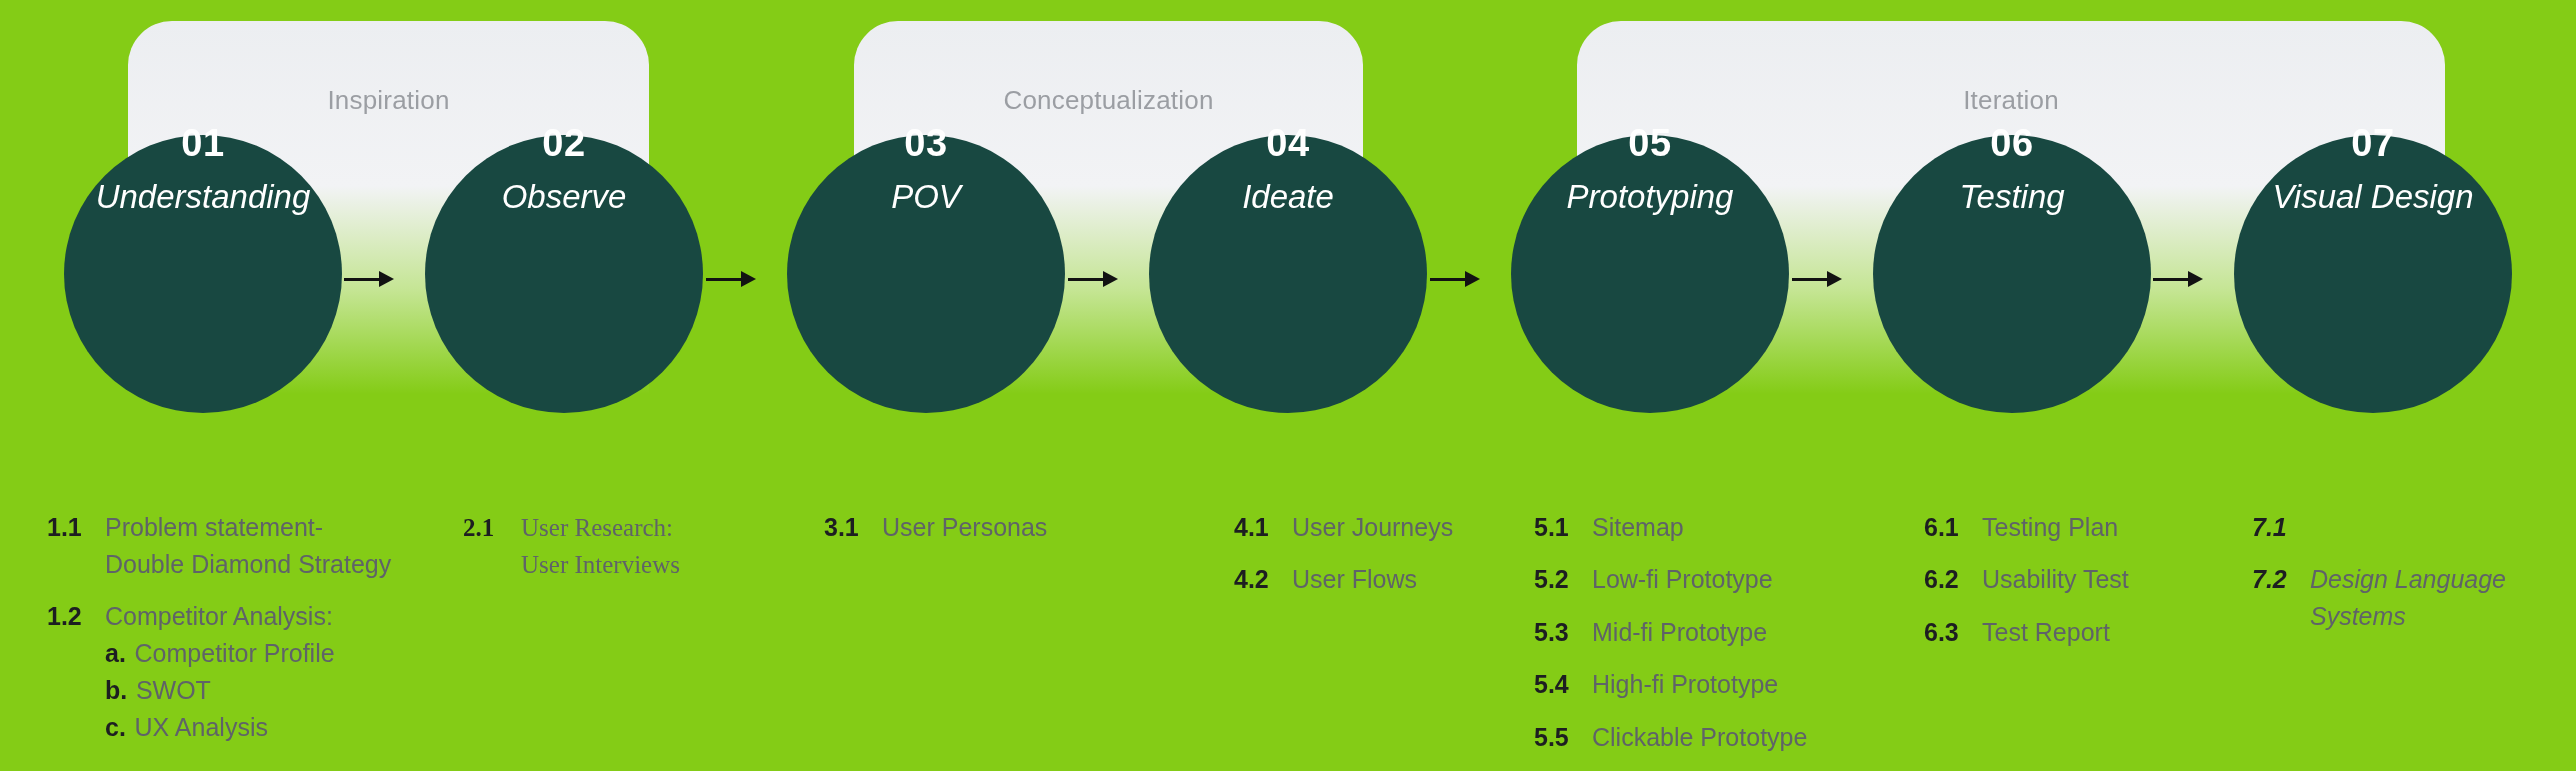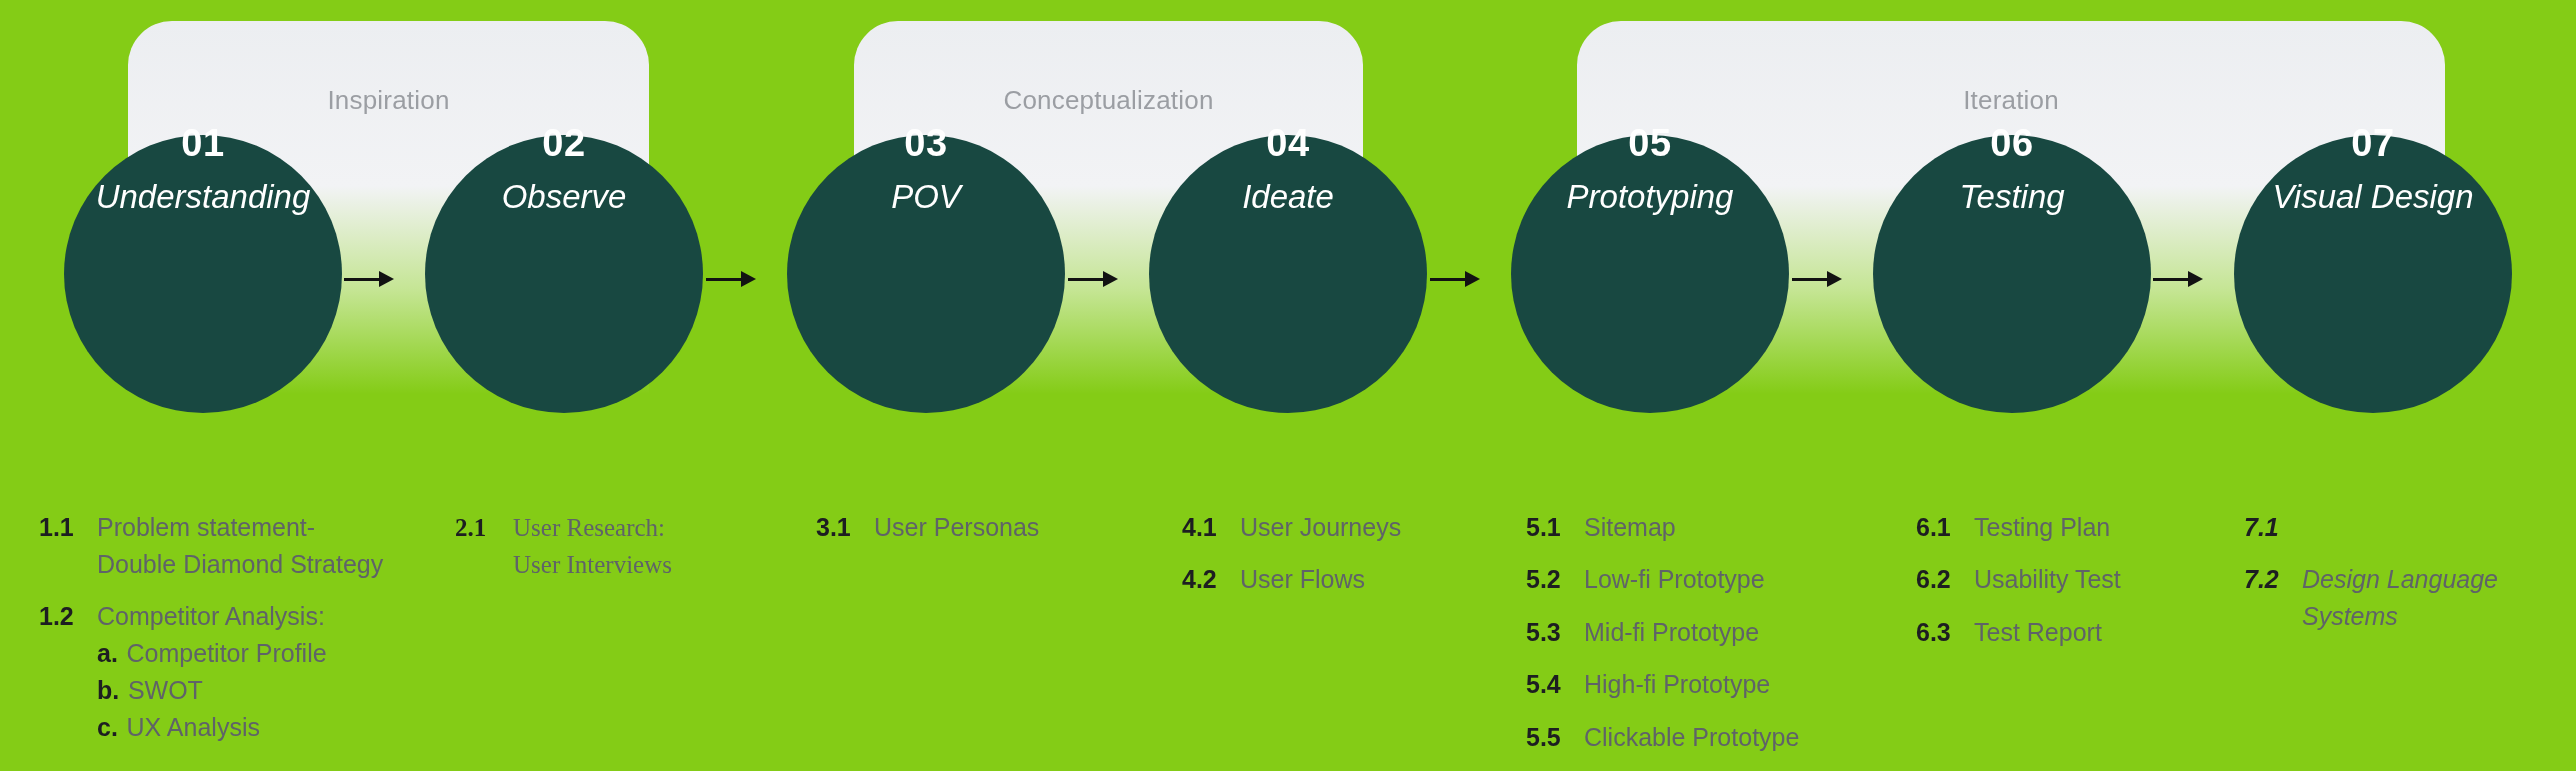--- a/index.html
+++ b/index.html
@@ -52,28 +52,29 @@
   .a4{left:1430px;} .a5{left:1792px;} .a6{left:2153px;}
   
   .col{
     position:absolute;top:509px;
     display:flex;flex-direction:column;gap:15.4px;
     font-size:25px;line-height:37px;
   }
   .c1{left:39px;width:386px;}
   .c2{left:455px;width:347px;font-family:Liberation Serif, serif;}
   .c3{left:816px;width:347px;}
-  .c4{left:1182px;width:328px;}
+  .c4{left:1226px;width:328px;}
   .c5{left:1526px;width:367px;}
   .c6{left:1916px;width:318px;}
   .c7{left:2244px;width:289px;font-style:italic;}
   .item{display:flex;align-items:flex-start;}
   .inum{
     flex:0 0 58px;font-weight:bold;
     color:var(--item_number,#1d1e21);
+    margin-left:8px;
   }
   .ibody{flex:1 1 auto;}
   .itext{color:var(--item_text,#5f6368);white-space:pre-line;}
   .sub{color:var(--item_text,#5f6368);}
   .sp{font-weight:bold;color:var(--item_number,#1d1e21);margin-right:8.7px;}
 </style>
 </head>
 <body>
 
 <div id="canvas">

